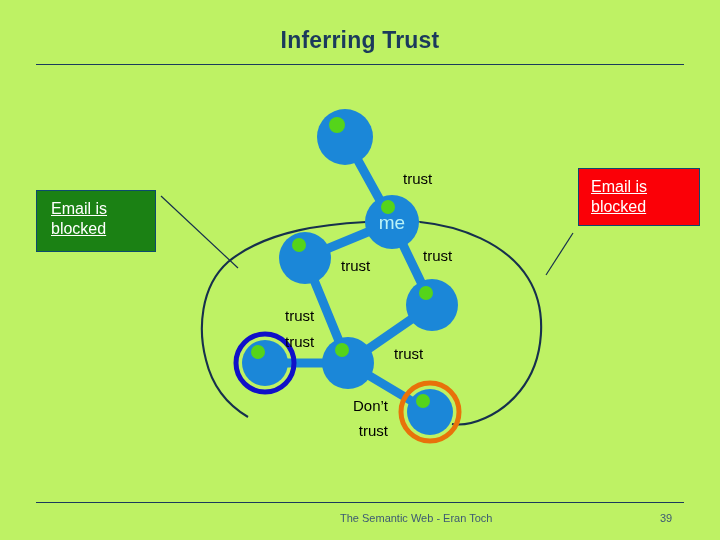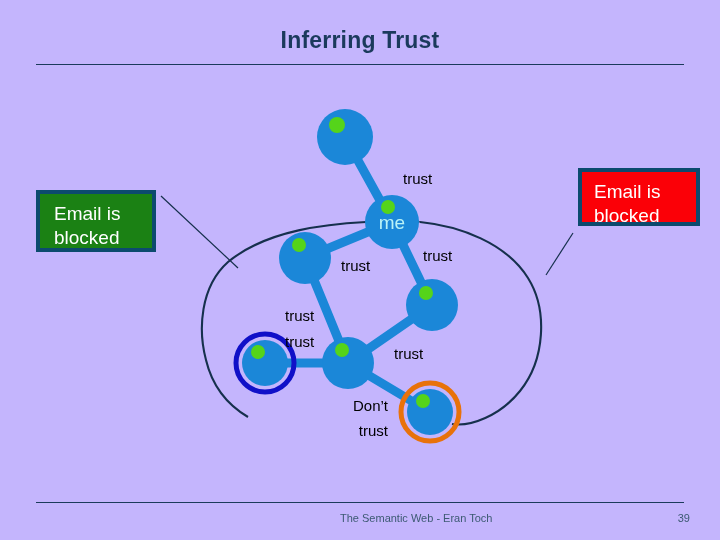--- a/index.html
+++ b/index.html
@@ -12,21 +12,21 @@
     background: #ffffff;
     font-family: "Liberation Sans", sans-serif;
     overflow: hidden;
     position: relative;
   }
 
   #slide {
     position: absolute;
     left: 0; top: 0;
     width: 720px; height: 540px;
-    background: #c4b5fd;
+    background: #bef264;
   }
 
   
   #slide-title {
     position: absolute;
     left: 40px;
     top: 28px;
     width: 640px;
     text-align: center;
     font-size: 23px;
@@ -60,34 +60,34 @@
     width: 300px;
     text-align: left;
     font-size: 11px;
     color: #3d5a73;
   }
   #footer-page {
     position: absolute;
     left: 660px;
     top: 512px;
     width: 30px;
-    text-align: right;
     font-size: 11px;
     color: #3d5a73;
   }
 
   
   .callout {
     position: absolute;
     box-sizing: border-box;
-    border: 4px solid #0c4a6e;
+    border: 1px solid #0c4a6e;
     color: #ffffff;
-    font-size: 19px;
+    font-size: 16px;
     line-height: 1.25;
     padding: 8px 10px 8px 14px;
+    text-decoration: underline;
   }
   #callout-accepted {
     left: 36px;
     top: 190px;
     width: 120px;
     height: 62px;
     background: #1b8114;
   }
   #callout-blocked {
     left: 578px;

